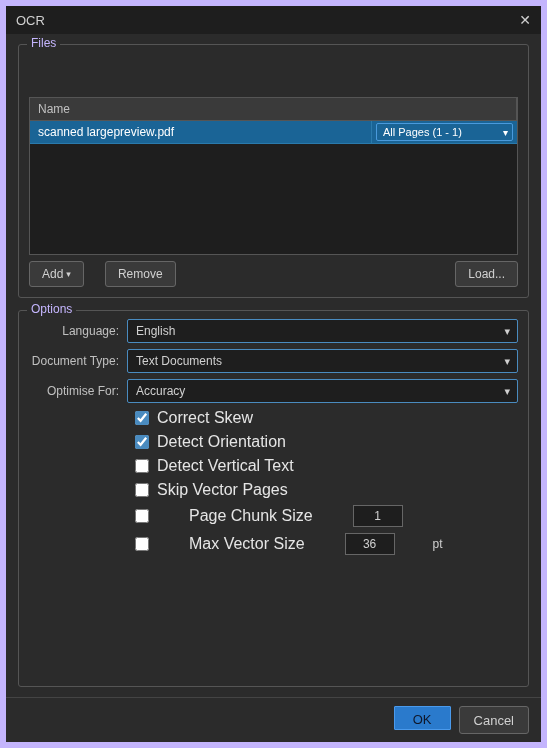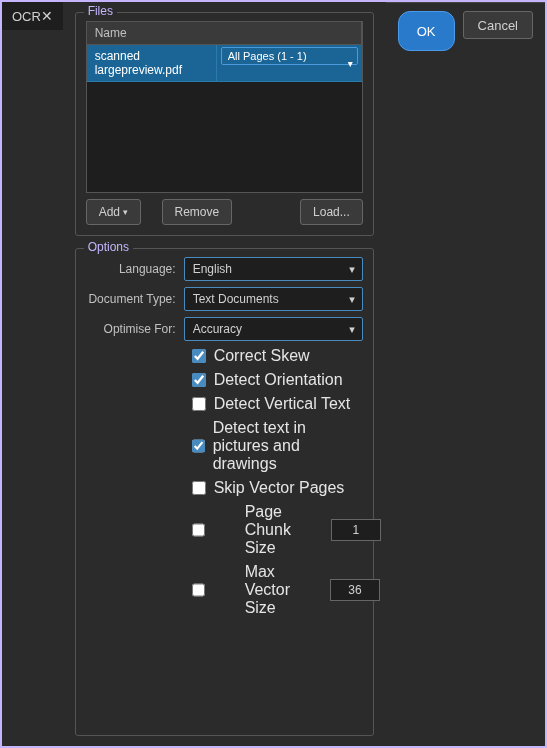--- a/index.html
+++ b/index.html
@@ -11,23 +11,23 @@
       font-size: 13px;
       color: #d0d0d0;
       display: flex;
       align-items: center;
       justify-content: center;
     }
     .dialog {
       width: 547px;
       height: 748px;
       background: #2b2b2b;
-      border: 2px solid #c4b5fd;
-      display: flex;
-      flex-direction: row;
+      border: 6px solid #c4b5fd;
+      display: flex;
+      flex-direction: column;
     }
     .title-bar {
       background: #1e1e1e;
       height: 28px;
       display: flex;
       align-items: center;
       justify-content: space-between;
       padding: 0 10px;
       flex-shrink: 0;
     }
@@ -187,42 +187,43 @@
     .dialog-footer {
       padding: 8px 12px;
       display: flex;
       justify-content: flex-end;
       gap: 8px;
       flex-shrink: 0;
       border-top: 1px solid #444;
     }
     .btn-ok {
       background: #2a7acc;
-      color: #ffffff;
+      color: #0f172a;
       border: 1px solid #4a9aec;
-      border-radius: 12px;
+      border-radius: 1px;
       padding: 5px 18px;
       cursor: pointer;
       font-size: 13px;
-      height: 40px;
+      height: 24px;
     }
     .btn-cancel {
       background: #3a3a3a;
       color: #d0d0d0;
       border: 1px solid #666;
       border-radius: 3px;
       padding: 5px 14px;
       cursor: pointer;
       font-size: 13px;
       height: 28px;
     }
     .table-container {
       border: 1px solid #555;
       background: #1e1e1e;
       min-height: 150px;
+      margin-top: 44px;
     }
     .table-header {
       display: flex;
       background: #3a3a3a;
       border-bottom: 1px solid #555;
     }
     .th-name {
       flex: 1;
       padding: 4px 8px;
       border-right: 1px solid #555;
@@ -374,24 +375,20 @@
       <div class="checkbox-row">
         <input type="checkbox" id="detectOrientation" checked="" style="">
         <label class="checkbox-label" for="detectOrientation">Detect Orientation</label>
       </div>
 
       <div class="checkbox-row">
         <input type="checkbox" id="detectVertical" style="">
         <label class="checkbox-label" for="detectVertical">Detect Vertical Text</label>
       </div>
 
-      <div class="checkbox-row">
-        <input type="checkbox" id="detectTextPictures" checked="" style="">
-        <label class="checkbox-label" for="detectTextPictures">Detect text in pictures and drawings</label>
-      </div>
 
       <div class="checkbox-row">
         <input type="checkbox" id="skipVectorPages" style="">
         <label class="checkbox-label" for="skipVectorPages">Skip Vector Pages</label>
       </div>
 
       <div class="checkbox-row-with-input">
         <input type="checkbox" id="pageChunkSize" style="">
         <label class="checkbox-label" for="pageChunkSize">Page Chunk Size</label>
         <input type="text" class="small-input" value="1" style="">

